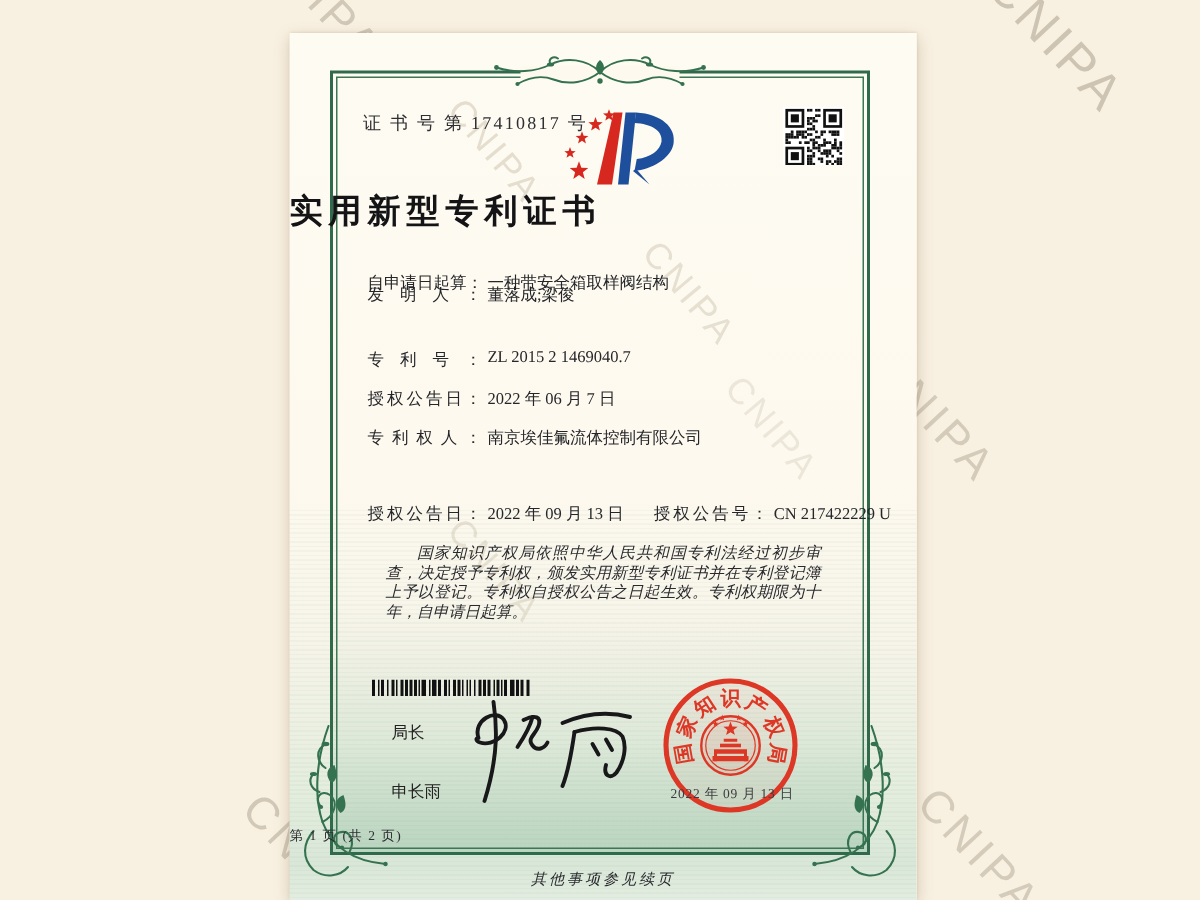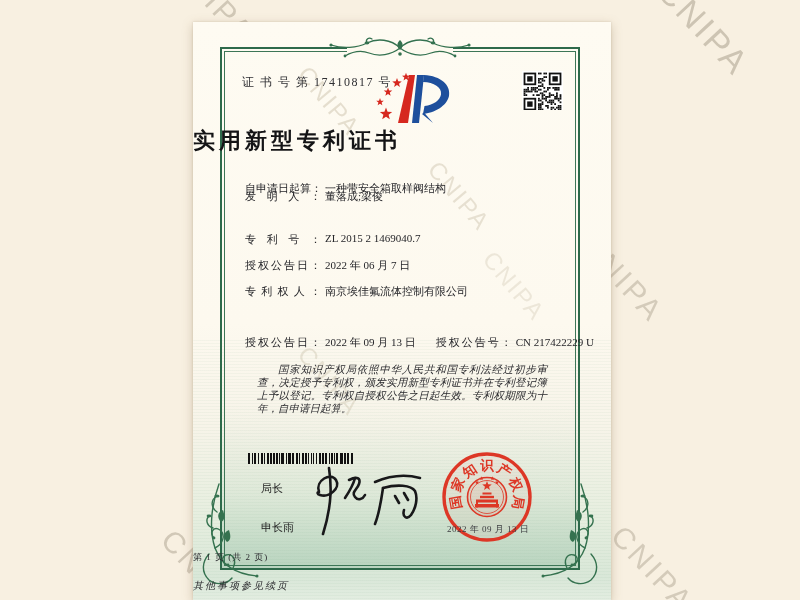--- a/index.html
+++ b/index.html
@@ -66,21 +66,21 @@
   .seal{position:absolute;left:246px;top:427px;z-index:5;}
   .seal-date{
     position:absolute;left:254px;top:501px;width:92px;z-index:6;
     font-size:9px;color:#3c3c40;letter-spacing:.5px;white-space:nowrap;
   }
   .page-ind{
     position:absolute;left:0;top:529px;width:100%;text-align:left;
     font-size:9px;color:#2c2c30;letter-spacing:1px;
   }
   .footer-note{
-    position:absolute;left:0;top:557px;width:100%;
+    position:absolute;left:0;top:557px;width:100%;text-align:center;
     font-size:10px;color:#2a2a2e;font-style:italic;letter-spacing:2px;
   }
 </style>
 </head>
 <body>
 
 <span class="wm" style="left:160px;top:-18px;font-size:30px;opacity:.55">CNIPA</span>
 <span class="wm" style="left:645px;top:8px;font-size:34px;opacity:.6">CNIPA</span>
 <span class="wm" style="left:570px;top:262px;font-size:30px;opacity:.5">CNIPA</span>
 <span class="wm" style="left:150px;top:556px;font-size:30px;opacity:.55">CNIPA</span>

